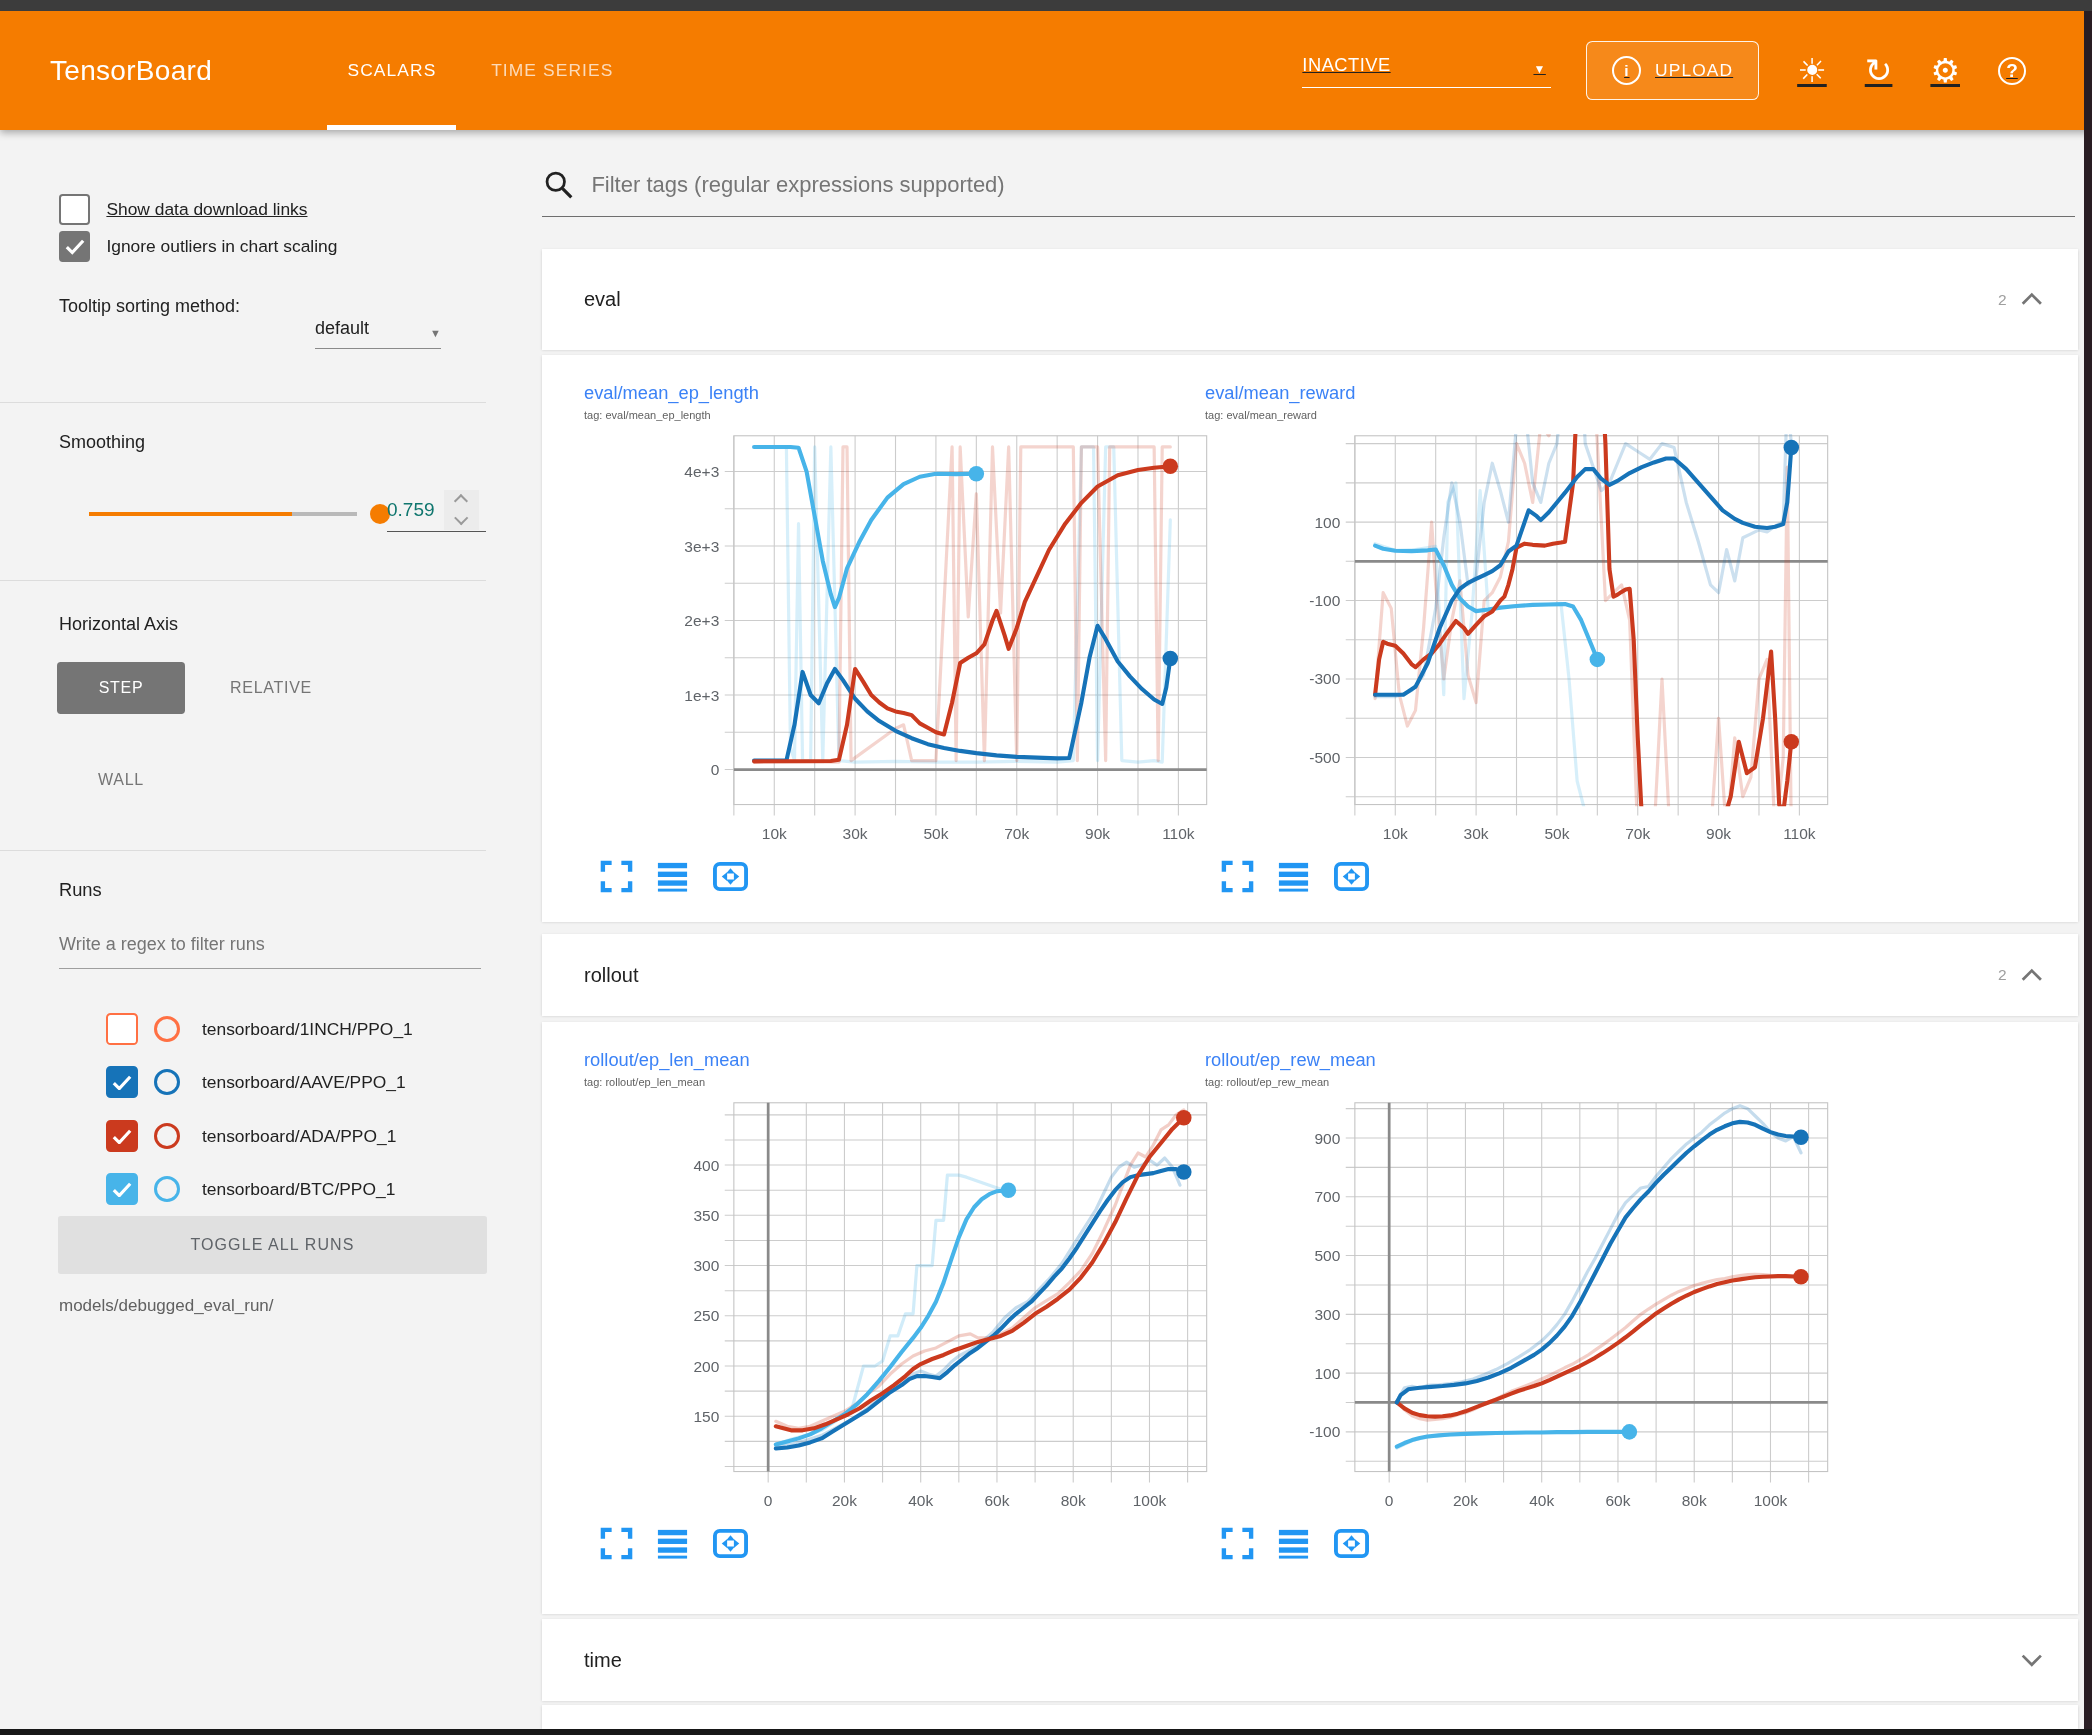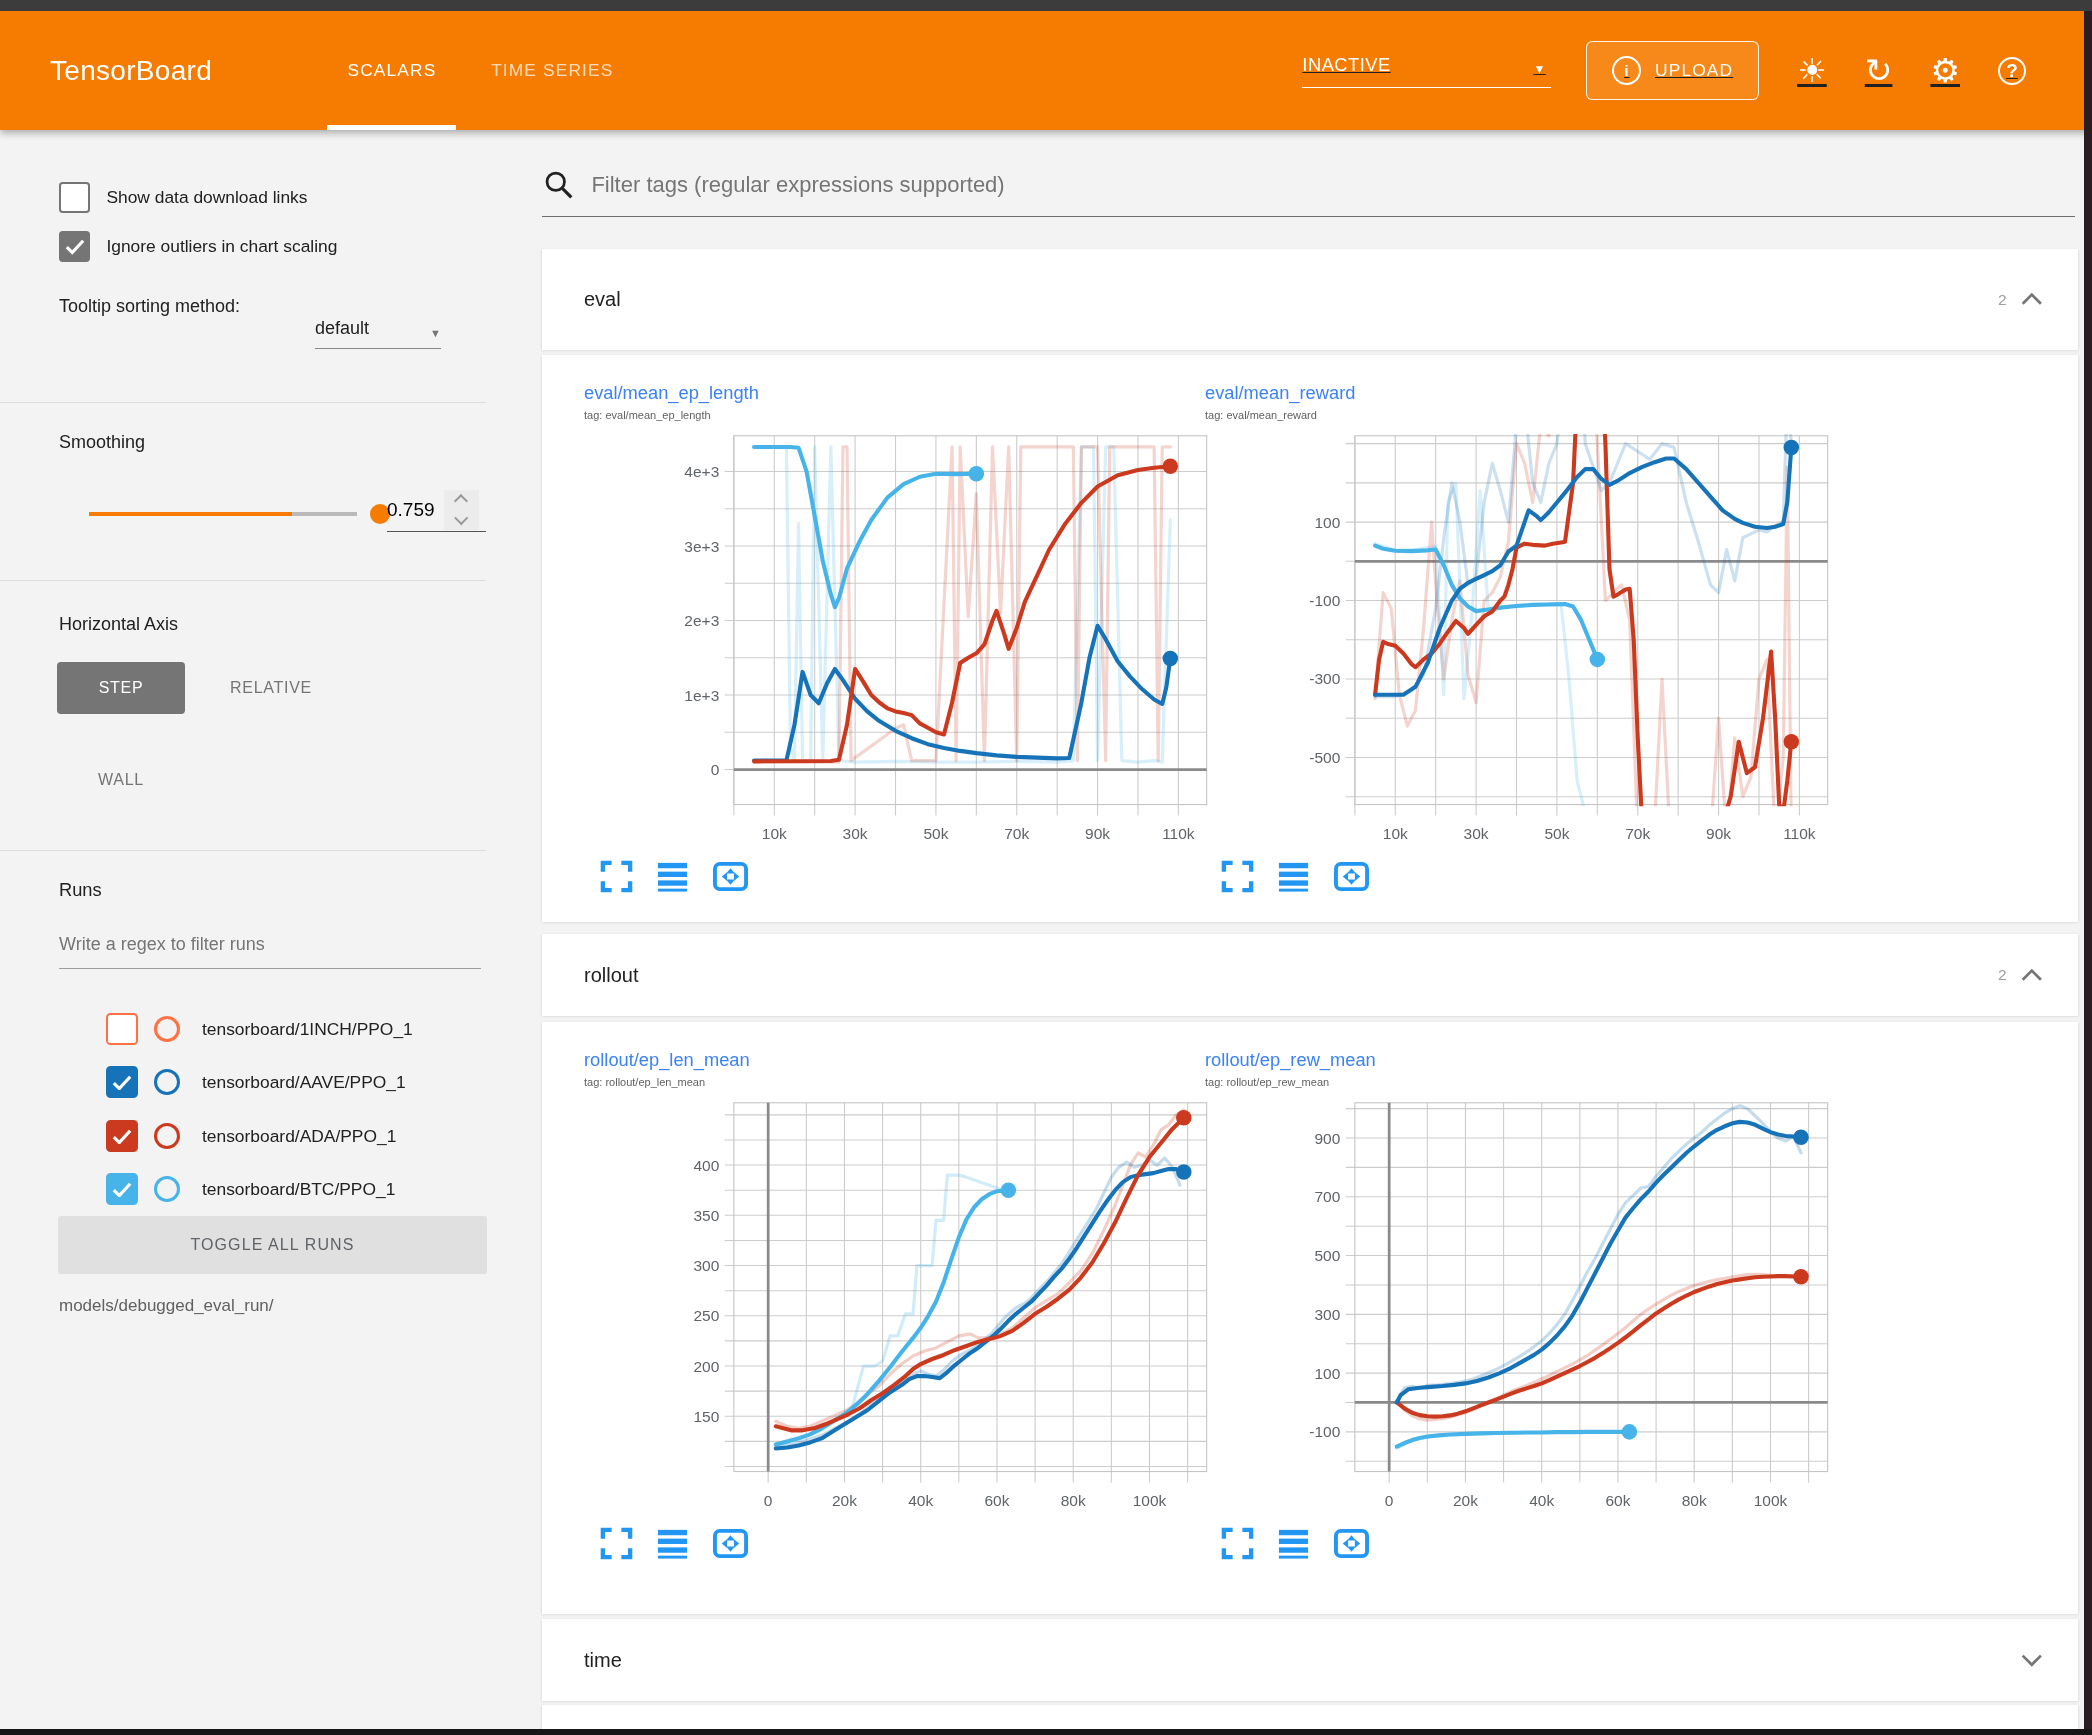--- a/index.html
+++ b/index.html
@@ -46,21 +46,21 @@
                   align-items:flex-end;border-bottom:1.4px solid #8a8a8a;padding-bottom:9.1px;font-size:18px;cursor:pointer;}
   .tooltip-select .dd2{font-size:11px;color:#757575;}
   .divider{position:absolute;left:0;width:486px;height:0;border-top:1.4px solid #dcdcdc;}
   .smoothing-label{position:absolute;left:59px;top:302px;font-size:18px;}
   .slider{position:absolute;left:89px;top:373px;width:268px;height:22px;cursor:pointer;}
   .slider .track-fill{position:absolute;left:0;top:9.1px;height:3.7px;background:#f57c00;}
   .slider .track-rest{position:absolute;top:9.1px;height:3.7px;right:0;background:#b9b9b9;}
   .slider .knob{position:absolute;top:0.9px;width:20px;height:20px;border-radius:50%;background:#f57c00;}
   .smooth-box{position:absolute;left:387px;top:358px;width:99px;height:44px;border-bottom:1.8px solid #555;
               display:flex;align-items:center;box-sizing:border-box;}
-  .smooth-box input{width:57px;border:none;background:transparent;font-size:19px;font-family:inherit;color:#000000;padding:0;}
+  .smooth-box input{width:57px;border:none;background:transparent;font-size:19px;font-family:inherit;color:#0f766e;padding:0;}
   .spinner{width:35px;height:40px;background:#ececec;display:flex;flex-direction:column;align-items:center;
            justify-content:center;gap:6.4px;cursor:pointer;}
   .spin-up{width:8.2px;height:8.2px;border-top:2.3px solid #9a9a9a;border-right:2.3px solid #9a9a9a;transform:rotate(-45deg);}
   .spin-down{width:8.2px;height:8.2px;border-top:2.3px solid #9a9a9a;border-right:2.3px solid #9a9a9a;transform:rotate(135deg);}
   .haxis-label{position:absolute;left:59px;top:484px;font-size:18px;}
   .axis-btn{position:absolute;display:flex;align-items:center;justify-content:center;font-size:16px;
             letter-spacing:0.7px;color:#757575;cursor:pointer;border-radius:3.7px;font-family:inherit;border:none;background:none;}
   .axis-btn.selected{background:#757575;color:#fff;}
   .runs-title{position:absolute;left:59px;top:749px;font-size:18.3px;}
   .regex-input{position:absolute;left:59px;top:804px;width:422px;border:none;border-bottom:1.4px solid #9e9e9e;
@@ -118,21 +118,21 @@
         <span>UPLOAD</span>
       </button>
       <span class="hicon">☀</span>
       <span class="hicon">↻</span>
       <span class="hicon">⚙</span>
       <span class="hicon circle-q">?</span>
     </div>
   </header>
 
   <aside>
-    <div class="side-row" style="top:52px;">
+    <div class="side-row" style="top:64px;text-decoration:underline;">
       <span class="cb">
         
       </span>
       <span class="side-label">Show data download links</span>
     </div>
     <div class="side-row" style="top:101px;">
       <span class="cb checked">
         <svg class="check" width="20" height="16.4" viewBox="0 0 22 18">
             <polyline points="2,10 8,16 20,3" fill="none" stroke="#fff" stroke-width="3.5"></polyline>
           </svg>

